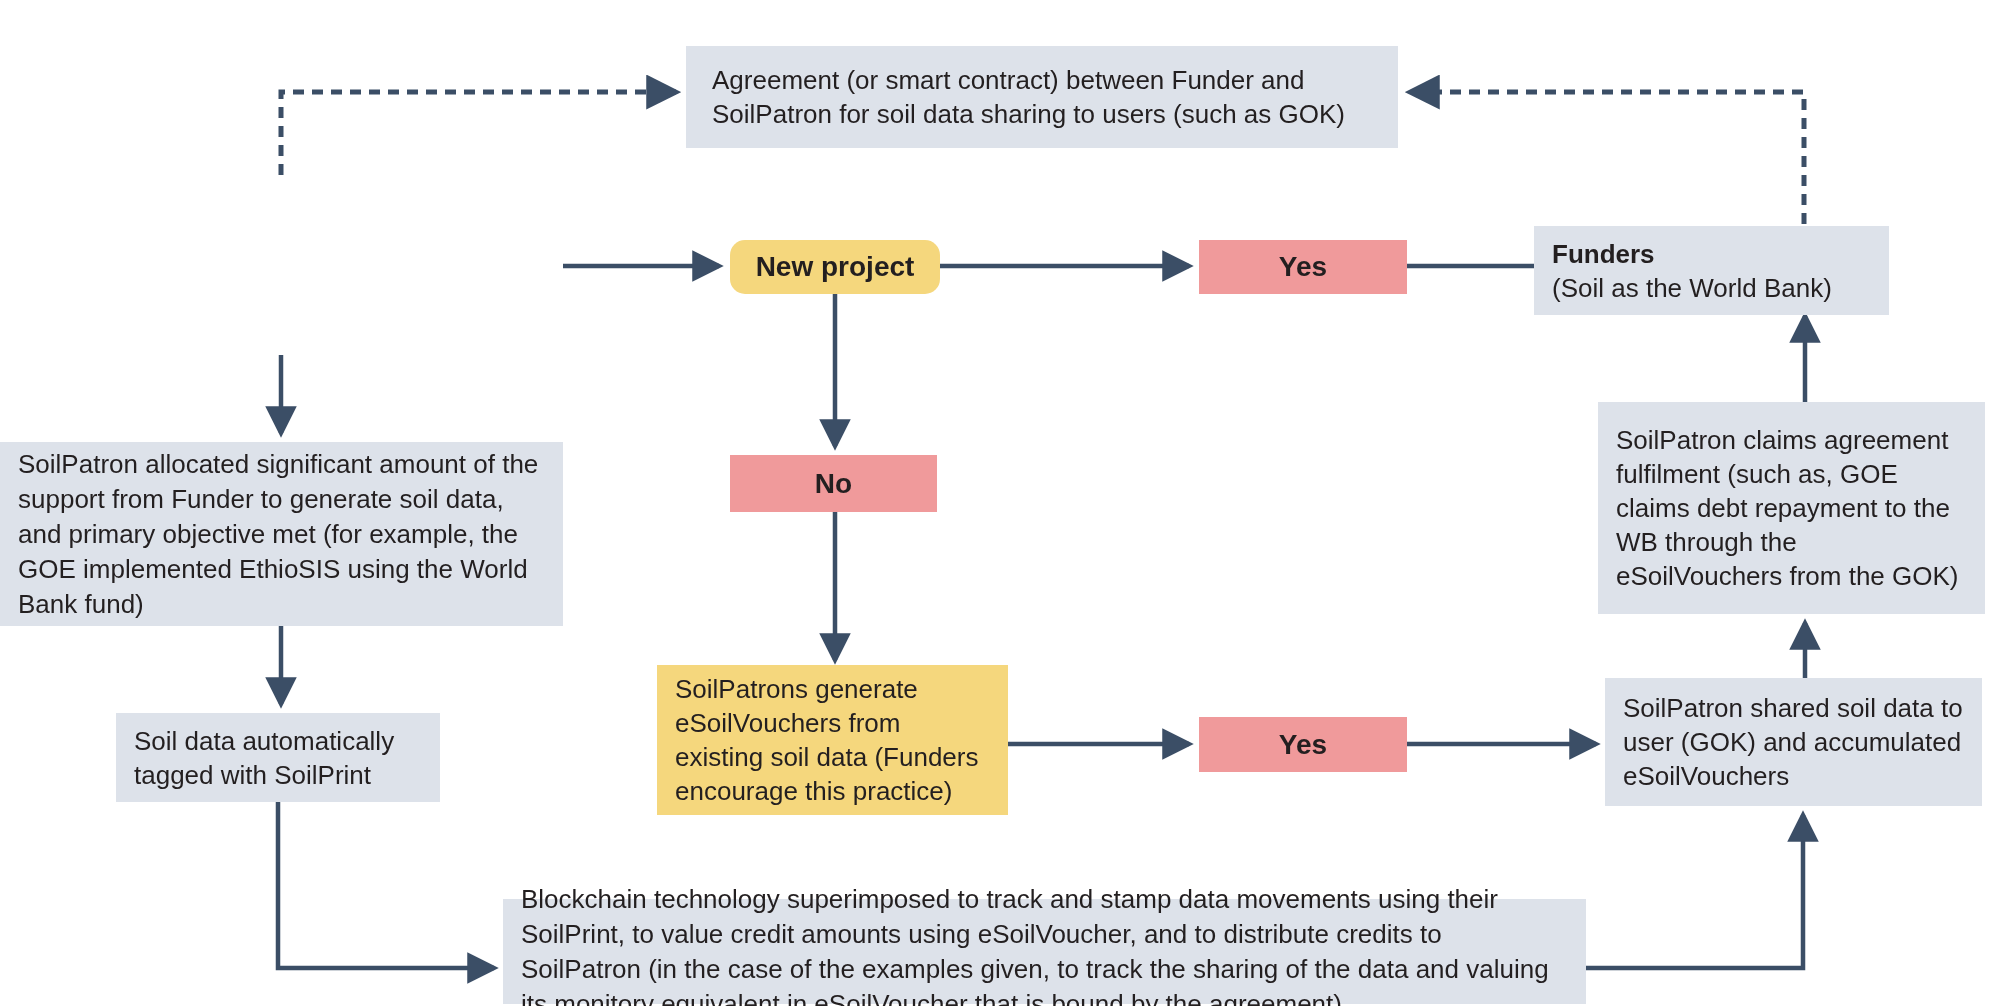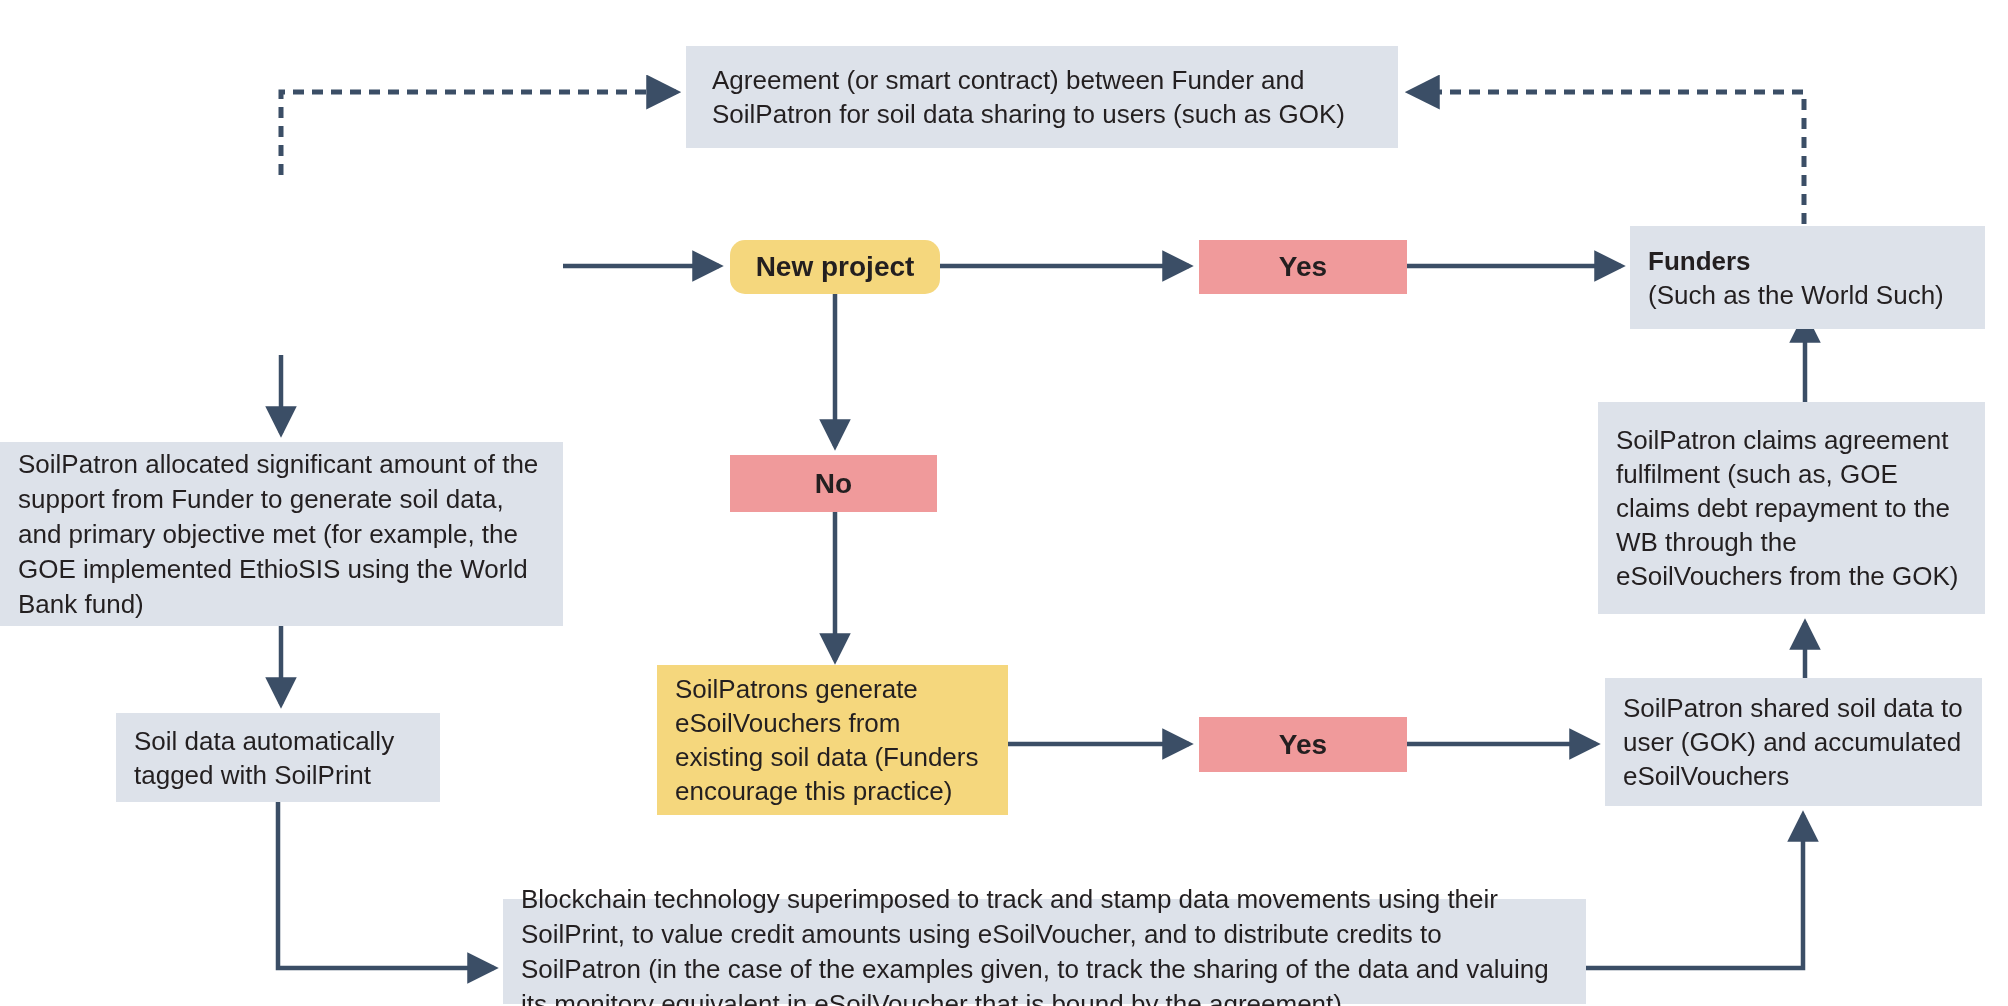--- a/index.html
+++ b/index.html
@@ -42,21 +42,21 @@
     font-size:28px;
     padding:0;
   }
   .box .bold{font-weight:700;}
 
   
   #agreement  {left:686px;  top:2px;   width:712px; height:102px; padding-left:26px;}
   #soilpatron {left:0px;    top:133px; width:563px; height:178px; line-height:33px;}
   #newproject {left:730px;  top:196px; width:210px; height:54px;border-radius:15px;}
   #yes-top    {left:1199px; top:196px; width:208px; height:54px;}
-  #funders    {left:1630px; top:182px; width:355px; height:103px;}
+  #funders    {left:1534px; top:182px; width:355px; height:89px;}
   #no-node    {left:730px;  top:411px; width:207px; height:57px;}
   #allocated  {left:0px;    top:398px; width:563px; height:184px; line-height:35px;}
   #claims     {left:1598px; top:358px; width:387px; height:212px;}
   #soilprint  {left:116px;  top:669px; width:324px; height:89px;}
   #generate   {left:657px;  top:621px; width:351px; height:150px;}
   #yes-bottom {left:1199px; top:673px; width:208px; height:55px;}
   #shared     {left:1605px; top:634px; width:377px; height:128px;}
   #blockchain {left:503px;  top:855px; width:1083px; height:105px; line-height:35px;}
 </style>
 </head>
@@ -100,21 +100,21 @@
   <div class="box yellow tag" id="newproject">
     <span>New project</span>
   </div>
 
   <div class="box pink tag" id="yes-top">
     <span>Yes</span>
   </div>
 
   <div class="box gray" id="funders">
     <span class="bold">Funders</span>
-    <span>(Such as the World Such)</span>
+    <span>(Soil as the World Bank)</span>
   </div>
 
   <div class="box pink tag" id="no-node">
     <span>No</span>
   </div>
 
   <div class="box gray" id="allocated">
     <span>SoilPatron allocated significant amount of the support from Funder to generate soil data, and primary objective met (for example, the GOE implemented EthioSIS using the World Bank fund)</span>
   </div>
 

